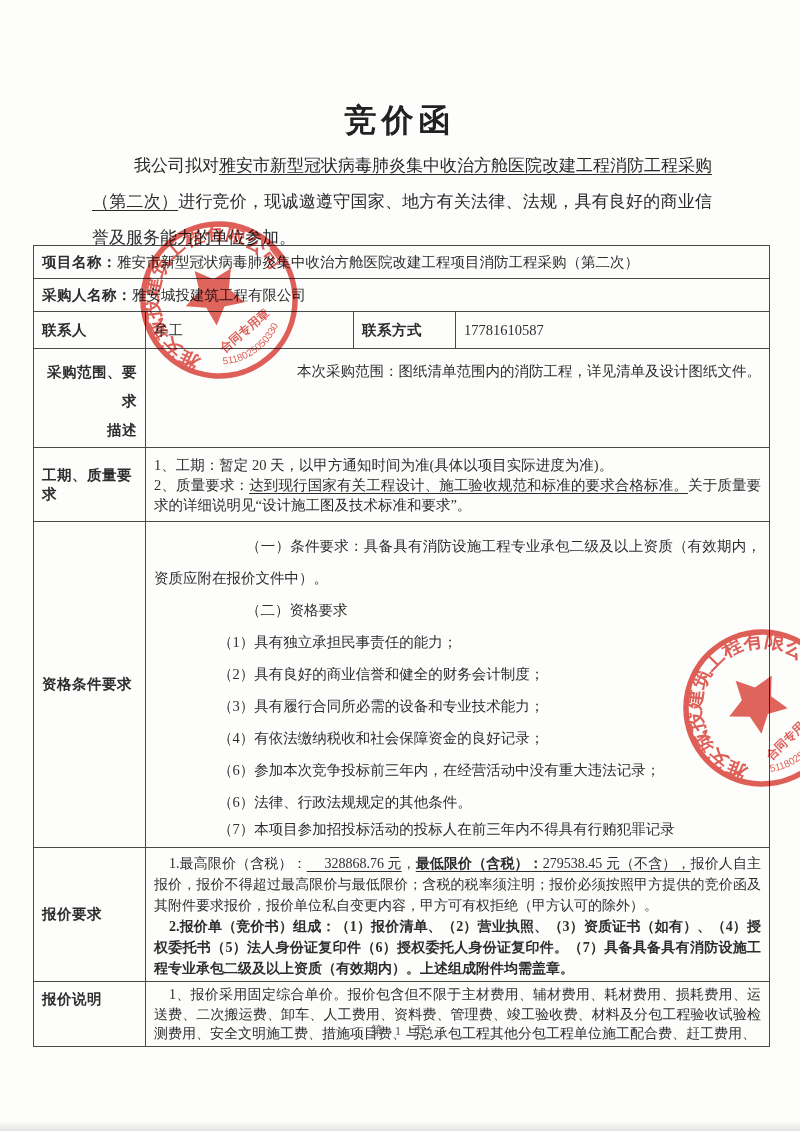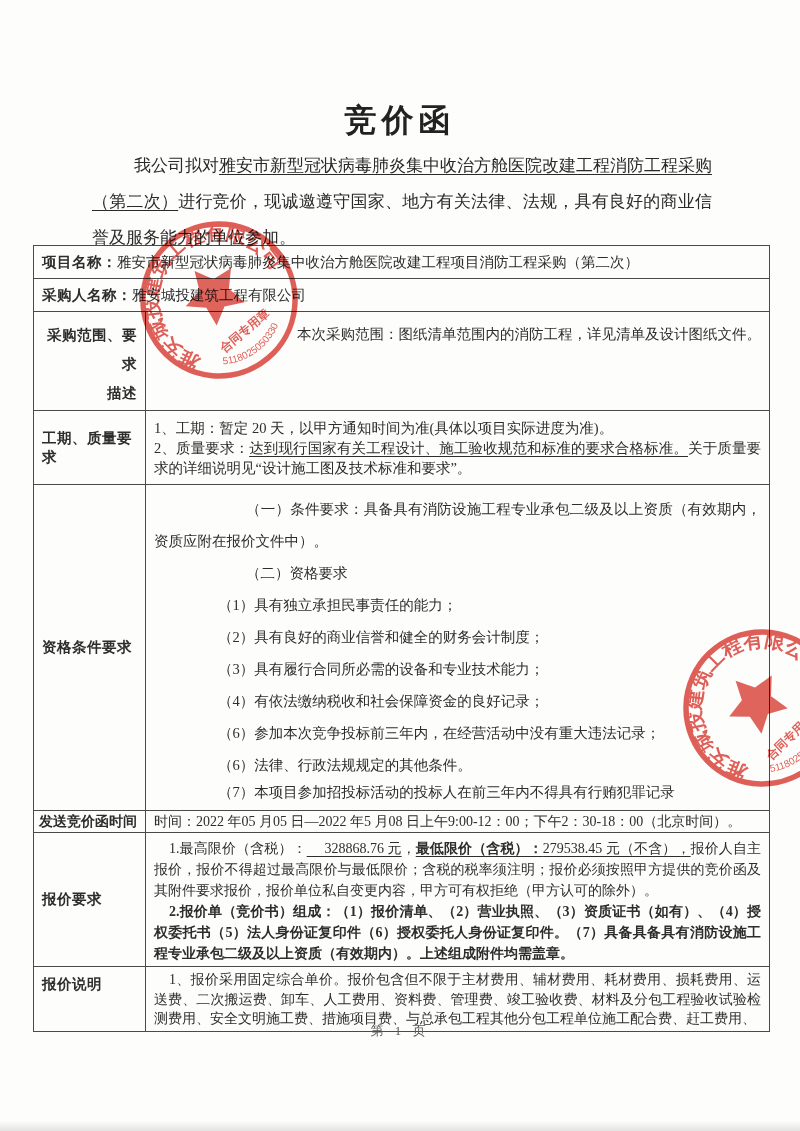--- a/index.html
+++ b/index.html
@@ -86,20 +86,26 @@
         <col style="width:102px">
         <col style="width:314px">
     </colgroup>
     <tbody>
       <tr class="r1">
         <td colspan="4"><span class="lblspan">项目名称：</span><span>雅安市新型冠状病毒肺炎集中收治方舱医院改建工程项目消防工程采购（第二次）</span></td>
       </tr>
       <tr class="r2">
         <td colspan="4"><span class="lblspan">采购人名称：</span><span>雅安城投建筑工程有限公司</span></td>
       </tr>
+      <tr class="r3">
+        <td class="lbl">联系人</td>
+        <td>牟工</td>
+        <td class="lbl">联系方式</td>
+        <td>17781610587</td>
+      </tr>
       <tr class="r4">
         <td class="lbl">
           <div>采购范围、要求</div>
           <div>描述</div>
         </td>
         <td colspan="3" class="val">本次采购范围：图纸清单范围内的消防工程，详见清单及设计图纸文件。</td>
       </tr>
       <tr class="r5">
         <td class="lbl">工期、质量要求</td>
         <td colspan="3" class="val">
@@ -113,24 +119,20 @@
           <div class="q-item">（一）条件要求：具备具有消防设施工程专业承包二级及以上资质（有效期内，资质应附在报价文件中）。</div>
           <div class="q-item">（二）资格要求</div>
           <div class="q-item num">（1）具有独立承担民事责任的能力；</div>
           <div class="q-item num">（2）具有良好的商业信誉和健全的财务会计制度；</div>
           <div class="q-item num">（3）具有履行合同所必需的设备和专业技术能力；</div>
           <div class="q-item num">（4）有依法缴纳税收和社会保障资金的良好记录；</div>
           <div class="q-item num">（6）参加本次竞争投标前三年内，在经营活动中没有重大违法记录；</div>
           <div class="q-item num">（6）法律、行政法规规定的其他条件。</div>
           <div class="q-item num tight">（7）本项目参加招投标活动的投标人在前三年内不得具有行贿犯罪记录</div>
         </td>
-      </tr>
-      <tr class="r7">
-        <td class="lbl">发送竞价函时间</td>
-        <td colspan="3">时间：2022 年05 月05 日—2022 年5 月08 日上午9:00-12：00；下午2：30-18：00（北京时间）。</td>
       </tr>
       <tr class="r8">
         <td class="lbl">报价要求</td>
         <td colspan="3" class="val">
           <p><span>1.最高限价（含税）：</span><span class="ul">　 328868.76 元</span><span>，</span><span class="ul b">最低限价（含税）：</span><span class="ul">279538.45 元（不含），</span><span>报价人自主报价，报价不得超过最高限价与最低限价；含税的税率须注明；报价必须按照甲方提供的竞价函及其附件要求报价，报价单位私自变更内容，甲方可有权拒绝（甲方认可的除外）。</span></p>
           <p class="b">2.报价单（竞价书）组成：（1）报价清单、（2）营业执照、（3）资质证书（如有）、（4）授权委托书（5）法人身份证复印件（6）授权委托人身份证复印件。（7）具备具备具有消防设施工程专业承包二级及以上资质（有效期内）。上述组成附件均需盖章。</p>
         </td>
       </tr>
       <tr class="r9">
         <td class="lbl">报价说明</td>

